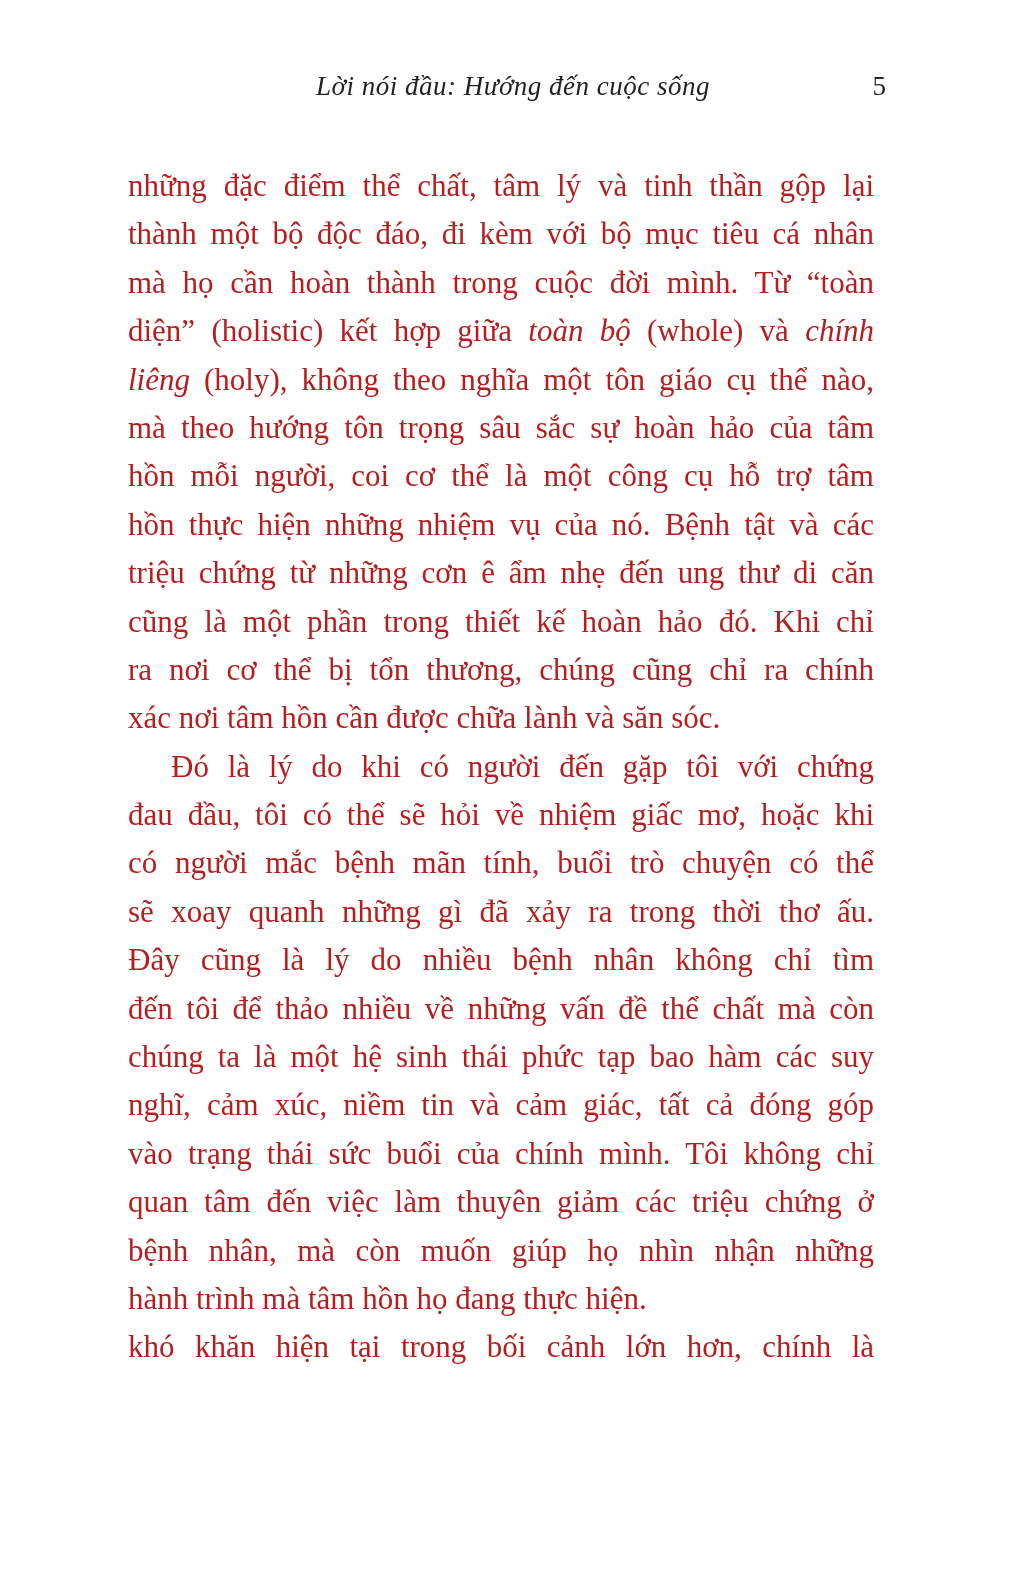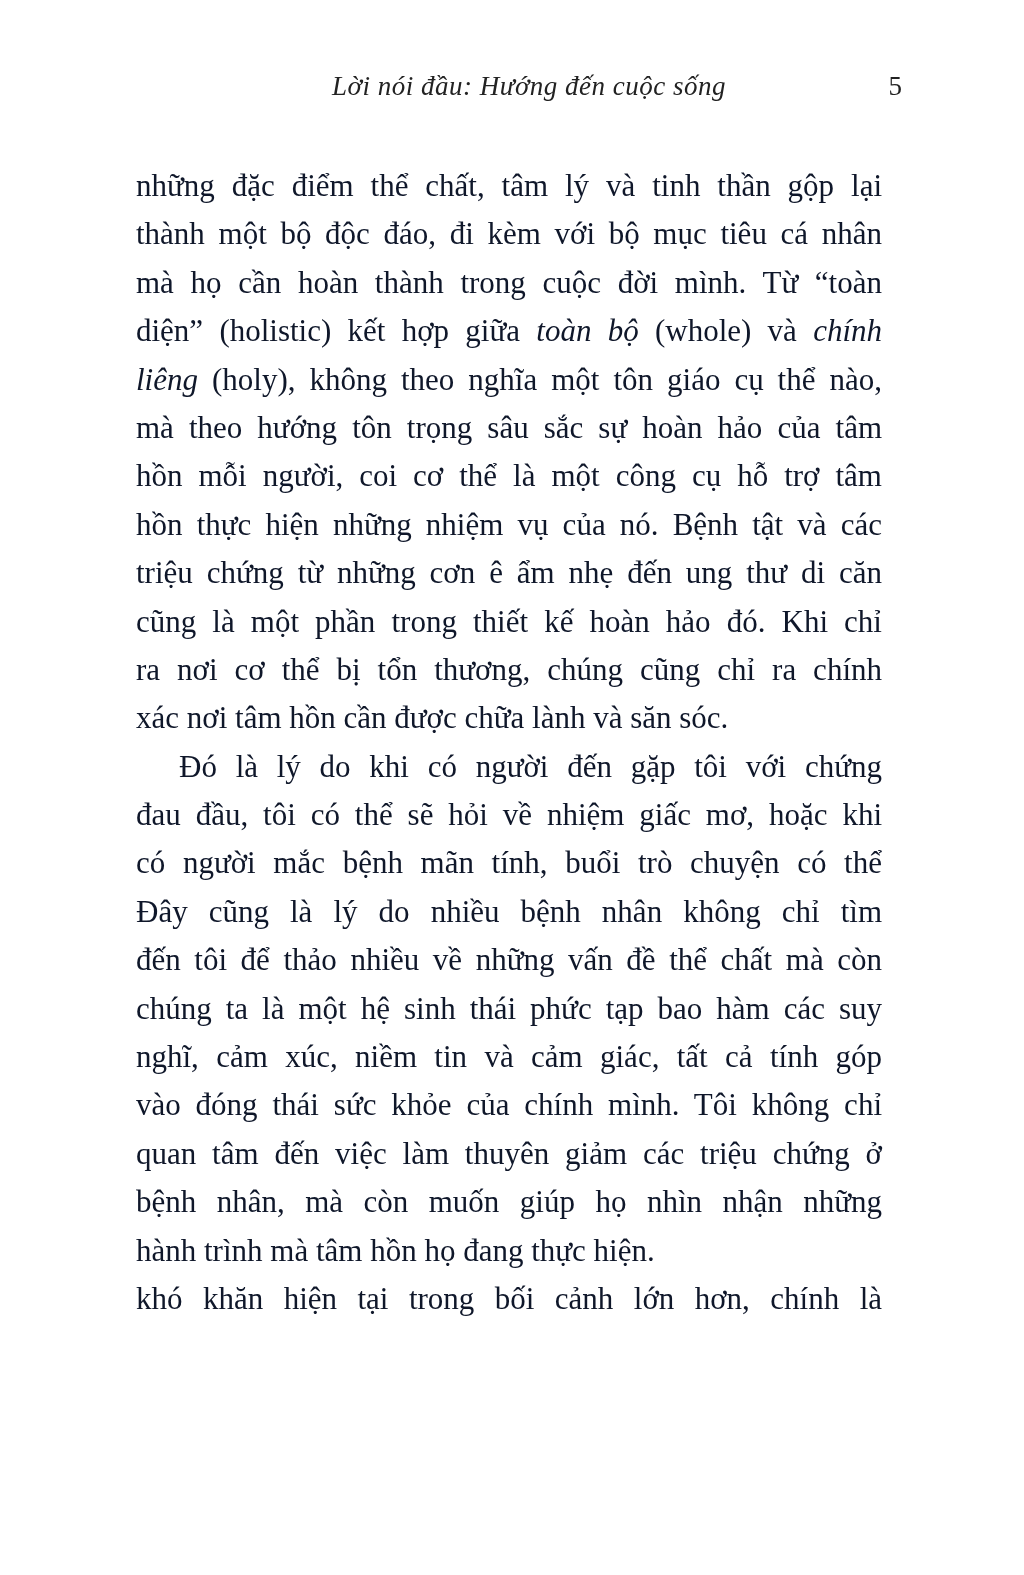--- a/index.html
+++ b/index.html
@@ -12,21 +12,21 @@
     width: 1024px;
     height: 1575px;
     background: #ffffff;
     overflow: hidden;
     font-family: "Liberation Serif", "DejaVu Serif", serif;
     color: #1b1b1b;
   }
   .running-header {
     position: absolute;
     top: 66px;
-    left: 156px;
+    left: 140px;
     width: 746px;
     height: 40px;
     line-height: 40px;
   }
   .header-title {
     display: block;
     text-align: center;
     font-style: italic;
     font-size: 27px;
     color: #222222;
@@ -36,25 +36,25 @@
     position: absolute;
     right: 0;
     top: 0;
     font-size: 27px;
     line-height: 40px;
     color: #222222;
   }
   .body-text {
     position: absolute;
     top: 162px;
-    left: 136px;
+    left: 128px;
     width: 746px;
     font-size: 31px;
     line-height: 48.4px;
-    color: #0f172a;
+    color: #b91c1c;
   }
   .text-line {
     text-align: justify;
     text-align-last: justify;
     text-justify: inter-word;
     white-space: normal;
     height: 48.4px;
     overflow: visible;
   }
   .text-line.para-end {
@@ -85,23 +85,24 @@
       <div class="text-line"><span>mà theo hướng tôn trọng sâu sắc sự hoàn hảo của tâm</span></div>
       <div class="text-line"><span>hồn mỗi người, coi cơ thể là một công cụ hỗ trợ tâm</span></div>
       <div class="text-line"><span>hồn thực hiện những nhiệm vụ của nó. Bệnh tật và các</span></div>
       <div class="text-line"><span>triệu chứng từ những cơn ê ẩm nhẹ đến ung thư di căn</span></div>
       <div class="text-line"><span>cũng là một phần trong thiết kế hoàn hảo đó. Khi chỉ</span></div>
       <div class="text-line"><span>ra nơi cơ thể bị tổn thương, chúng cũng chỉ ra chính</span></div>
       <div class="text-line para-end"><span>xác nơi tâm hồn cần được chữa lành và săn sóc.</span></div>
       <div class="text-line indent"><span>Đó là lý do khi có người đến gặp tôi với chứng</span></div>
       <div class="text-line"><span>đau đầu, tôi có thể sẽ hỏi về nhiệm giấc mơ, hoặc khi</span></div>
       <div class="text-line"><span>có người mắc bệnh mãn tính, buổi trò chuyện có thể</span></div>
+      <div class="text-line"><span>sẽ xoay quanh những gì đã xảy ra trong thời thơ ấu.</span></div>
       <div class="text-line"><span>Đây cũng là lý do nhiều bệnh nhân không chỉ tìm</span></div>
       <div class="text-line"><span>đến tôi để thảo nhiều về những vấn đề thể chất mà còn</span></div>
       <div class="text-line"><span>chúng ta là một hệ sinh thái phức tạp bao hàm các suy</span></div>
-      <div class="text-line"><span>nghĩ, cảm xúc, niềm tin và cảm giác, tất cả tính góp</span></div>
-      <div class="text-line"><span>vào đóng thái sức khỏe của chính mình. Tôi không chỉ</span></div>
+      <div class="text-line"><span>nghĩ, cảm xúc, niềm tin và cảm giác, tất cả đóng góp</span></div>
+      <div class="text-line"><span>vào trạng thái sức buổi của chính mình. Tôi không chỉ</span></div>
       <div class="text-line"><span>quan tâm đến việc làm thuyên giảm các triệu chứng ở</span></div>
       <div class="text-line"><span>bệnh nhân, mà còn muốn giúp họ nhìn nhận những</span></div>
       <div class="text-line para-end"><span>hành trình mà tâm hồn họ đang thực hiện.</span></div>
       <div class="text-line"><span>khó khăn hiện tại trong bối cảnh lớn hơn, chính là</span></div>
     </div>
 </div>
 
 </body></html>

